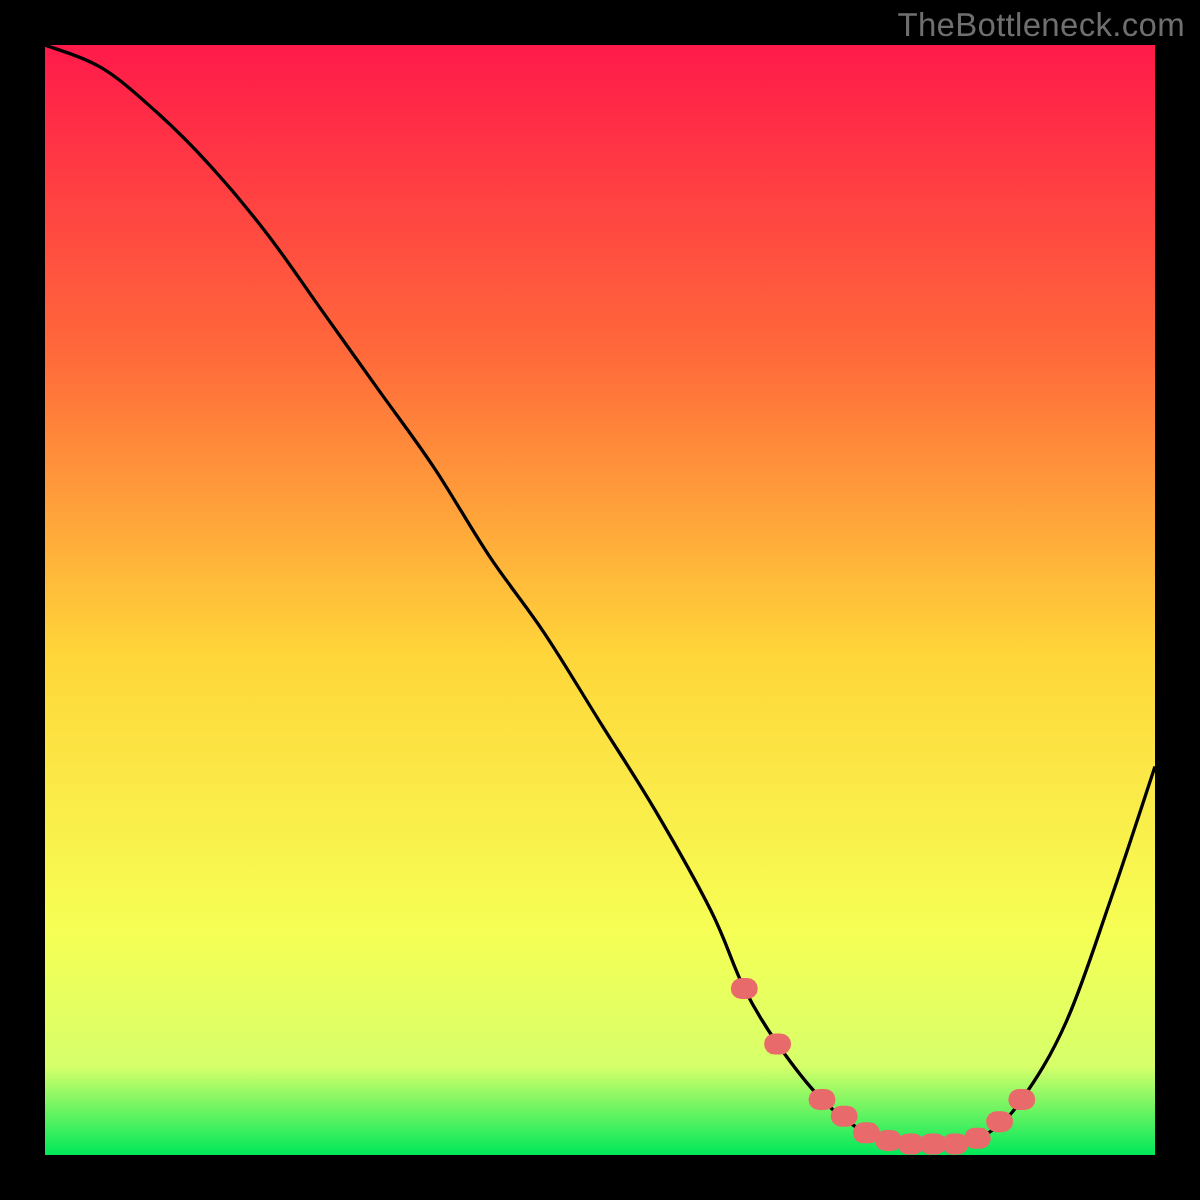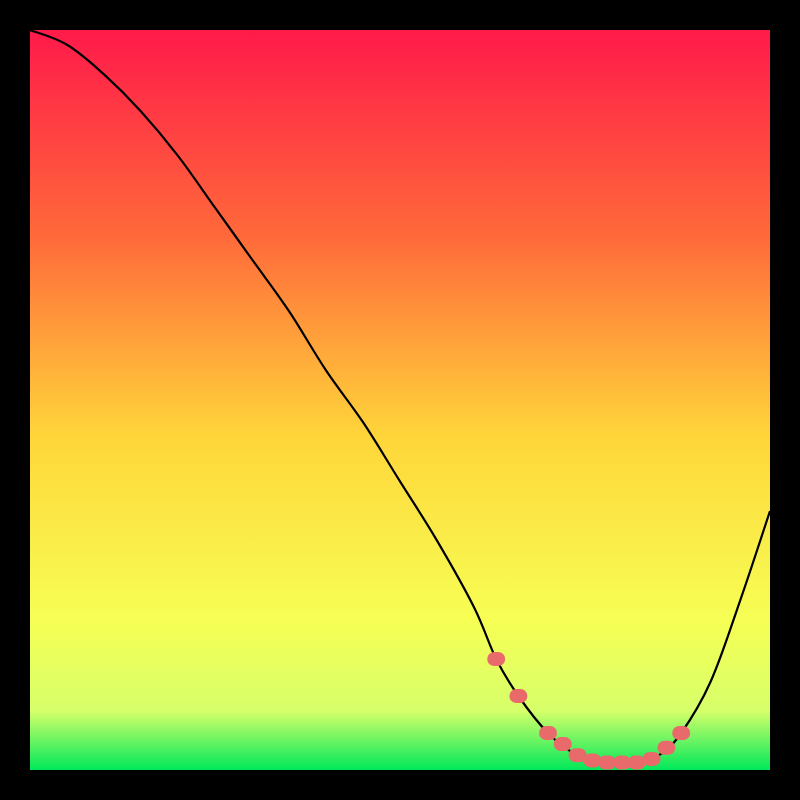--- a/index.html
+++ b/index.html
@@ -37,20 +37,21 @@
   .plot svg {
     display: block;
     width: 740px;
     height: 740px;
   }
 </style>
 </head>
 <body>
 
 <div class="outer">
+  <div class="watermark">TheBottleneck.com</div>
 
   <div class="plot">
     <svg id="chart-svg" viewBox="0 0 740 740">
       <defs>
         <linearGradient id="bg-grad" x1="0" y1="0" x2="0" y2="1">
           <stop id="g0" offset="0%" stop-color="#ff1a4a"></stop>
           <stop id="g1" offset="28%" stop-color="#ff6a3a"></stop>
           <stop id="g2" offset="55%" stop-color="#ffd63a"></stop>
           <stop id="g3" offset="80%" stop-color="#f6ff55"></stop>
           <stop id="g4" offset="92%" stop-color="#d6ff6a"></stop>

